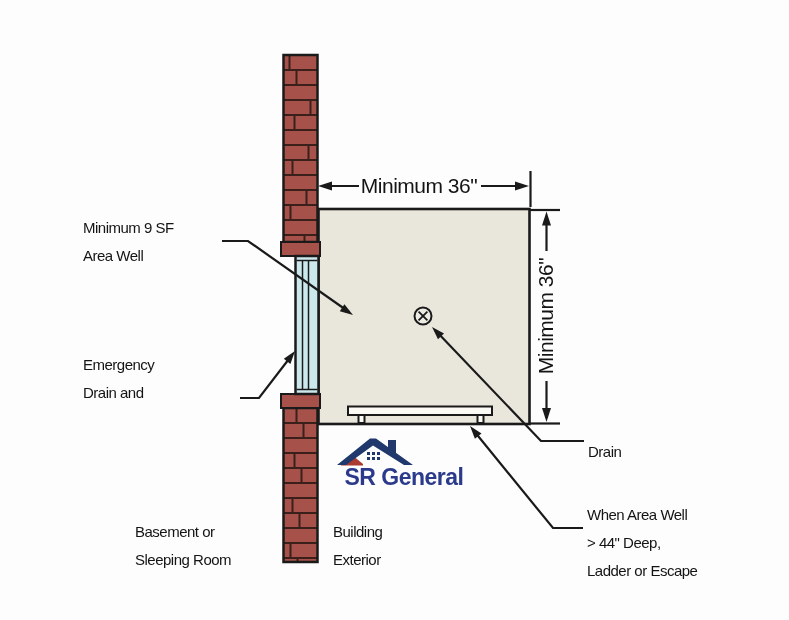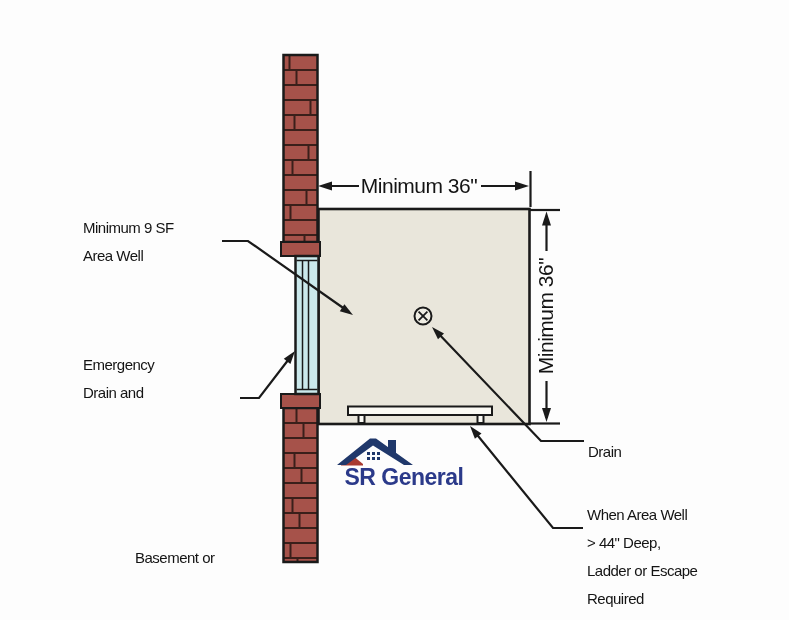--- a/index.html
+++ b/index.html
@@ -180,33 +180,37 @@
   <div class="label" style="left:83px; top:214px;">
     <span>Minimum 9 SF</span>
     <span>Area Well</span>
   </div>
 
   <div class="label" style="left:83px; top:351px;">
     <span>Emergency</span>
     <span>Drain and</span>
   </div>
 
-  <div class="label" style="left:135px; top:518px;margin-top:26px;">
+  <div class="label" style="left:135px; top:518px;">
     <span>Basement or</span>
-  </div>
-
+    <span>Sleeping Room</span>
+  </div>
+
+  <div class="label" style="left:333px; top:518px;">
+    <span>Building</span>
+    <span>Exterior</span>
+  </div>
 
   <div class="label" style="left:588px; top:438px;text-align:center;">
     <span>Drain</span>
   </div>
 
   <div class="label" style="left:587px; top:501px;">
     <span>When Area Well</span>
     <span>&gt; 44" Deep,</span>
     <span>Ladder or Escape</span>
-    <span>Required</span>
   </div>
 
   <div class="logo-text">
     <span>SR General</span>
   </div>
 
 </div>
 
 </body></html>

